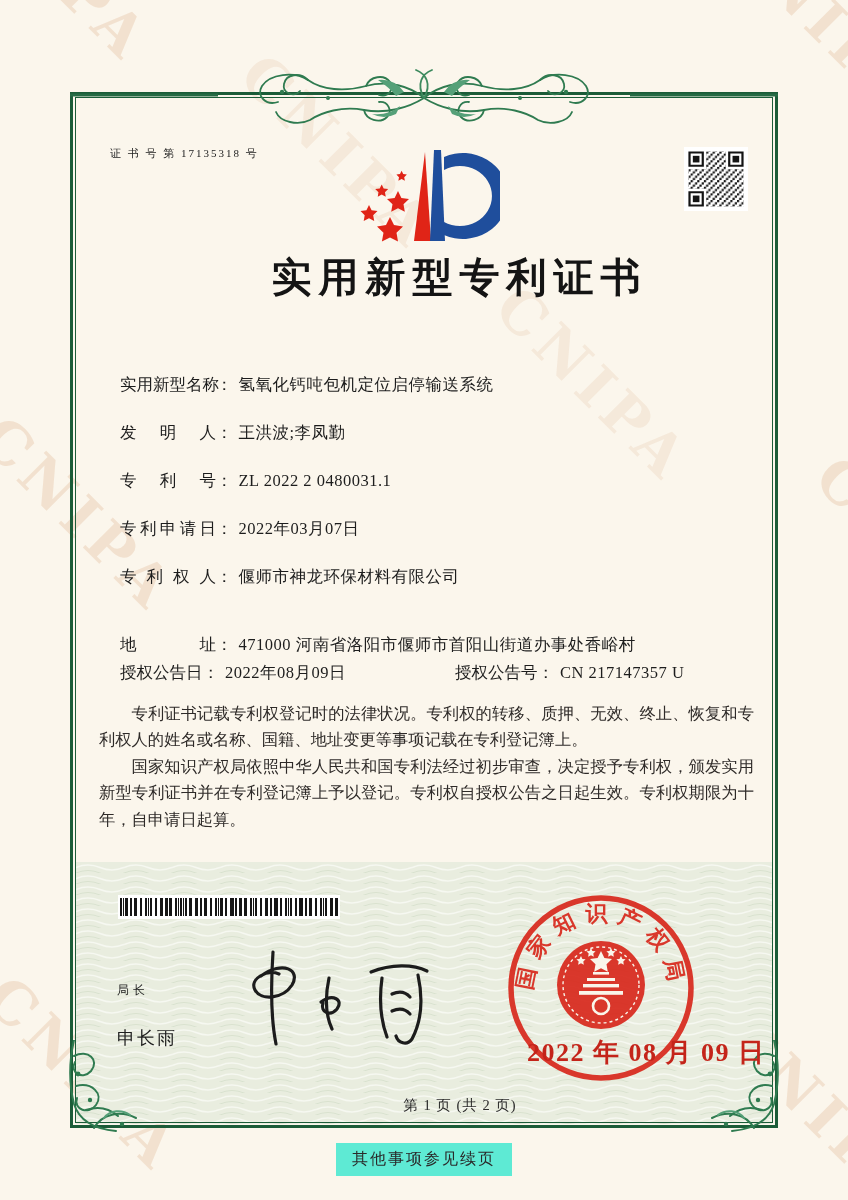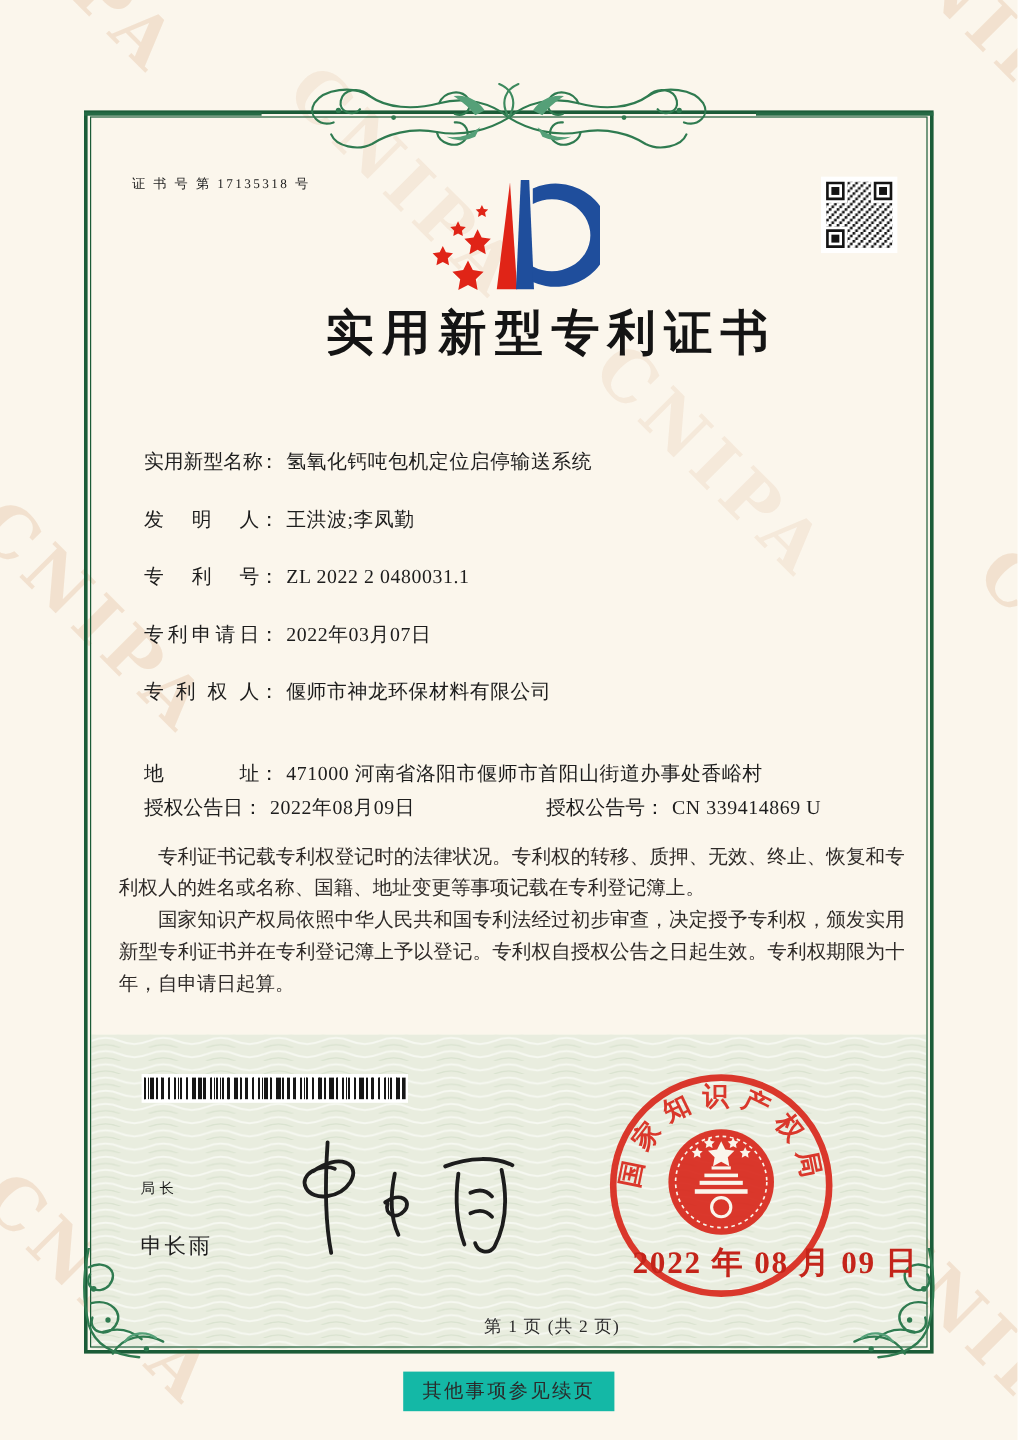--- a/index.html
+++ b/index.html
@@ -76,21 +76,21 @@
     position:absolute; left:527px; top:1035px; font-size:26px;
     color:#c4241a; letter-spacing:1.5px; font-weight:600; white-space:nowrap;
   }
   
   .page-num{
     position:absolute; left:70px; top:1096px; width:708px; text-align:center;
     font-size:14.5px; letter-spacing:1px; color:#2a2a2a;padding-left:36px;
   }
   .note{
     position:absolute; left:0; right:0; top:1143px; margin:auto;
-    width:max-content; background:#14b8a6; padding:6px 16px;
+    width:max-content; background:#5eead4; padding:6px 16px;
     font-size:16px; letter-spacing:2px; color:#2a2a2a;
   }
 </style>
 </head>
 <body>
 
 <div class="page">
 
   <div class="wm" style="left:-70px; top:-70px;">CNIPA</div>
   <div class="wm faint" style="left:215px; top:118px;">CNIPA</div>
@@ -219,21 +219,21 @@
   </div>
   <div class="row r4">
     <span class="lbl">专利权人</span><span class="colon">：</span><span class="val">偃师市神龙环保材料有限公司</span>
   </div>
   <div class="row r5">
     <span class="lbl">地址</span><span class="colon">：</span><span class="val">471000 河南省洛阳市偃师市首阳山街道办事处香峪村</span>
   </div>
   <div class="row grant">
     <span>授权公告日</span><span class="colon">：</span><span class="val">2022年08月09日</span>
     <span class="pair2">
-      <span>授权公告号</span><span class="colon">：</span><span class="val">CN 339414869 U</span>
+      <span>授权公告号</span><span class="colon">：</span><span class="val">CN 217147357 U</span>
     </span>
   </div>
 
   <div class="body-text">
     <p>专利证书记载专利权登记时的法律状况。专利权的转移、质押、无效、终止、恢复和专利权人的姓名或名称、国籍、地址变更等事项记载在专利登记簿上。</p>
     <p>国家知识产权局依照中华人民共和国专利法经过初步审查，决定授予专利权，颁发实用新型专利证书并在专利登记簿上予以登记。专利权自授权公告之日起生效。专利权期限为十年，自申请日起算。</p>
   </div>
 
   <div class="barcode">
       <div class="bars"></div>

